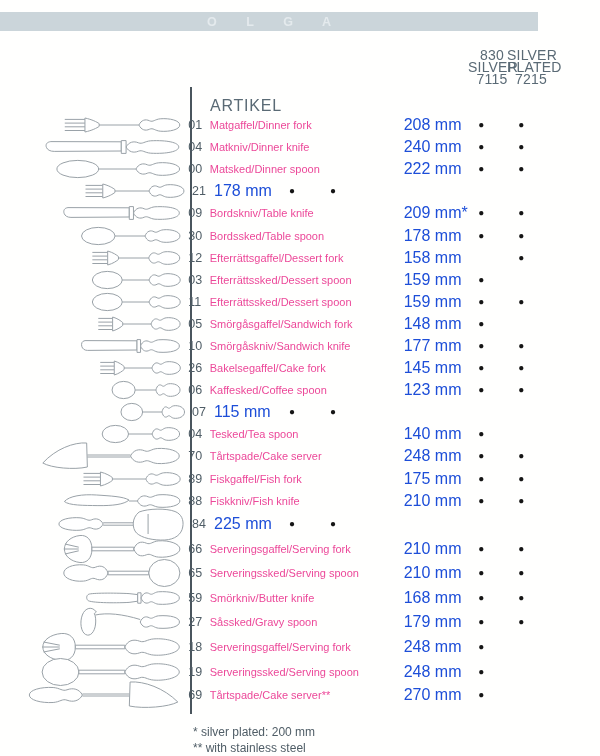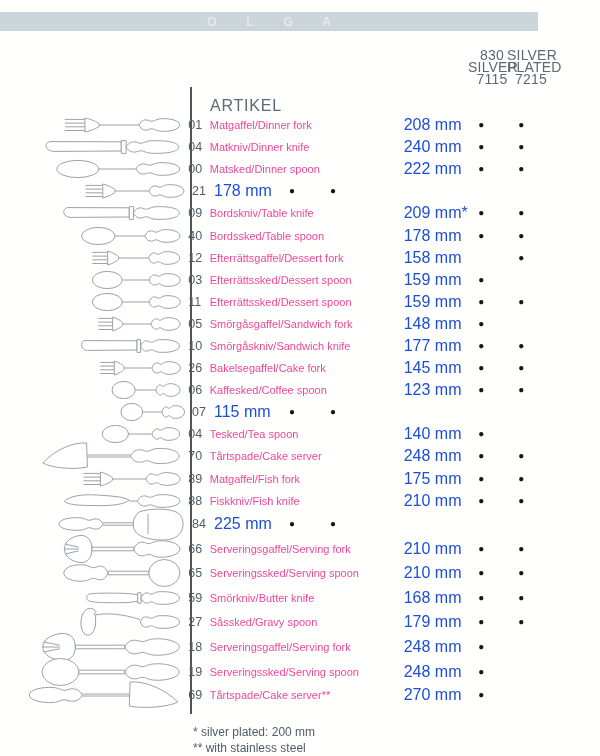--- a/index.html
+++ b/index.html
@@ -194,21 +194,21 @@
       <div class="dot d1">●</div>
       <div class="dot d2">●</div>
     </div>
 
     <div class="row">
       <div class="art">
           <svg class="cut" xmlns="http://www.w3.org/2000/svg" viewBox="0 0 200 36" preserveAspectRatio="none" width="101.5">
             <use href="#sym-spoon" xlink:href="#sym-spoon"></use>
           </svg>
         </div>
-      <div class="code">40</div>
+      <div class="code">30</div>
       <div class="name">Bordssked/Table spoon</div>
       <div class="size">178 mm</div>
       <div class="dot d1">●</div>
       <div class="dot d2">●</div>
     </div>
 
     <div class="row">
       <div class="art">
           <svg class="cut" xmlns="http://www.w3.org/2000/svg" viewBox="0 0 200 36" preserveAspectRatio="none" width="90.1">
             <use href="#sym-fork" xlink:href="#sym-fork"></use>
@@ -337,21 +337,21 @@
       <div class="dot d2">●</div>
     </div>
 
     <div class="row">
       <div class="art">
           <svg class="cut" xmlns="http://www.w3.org/2000/svg" viewBox="0 0 200 36" preserveAspectRatio="none" width="99.7">
             <use href="#sym-fork" xlink:href="#sym-fork"></use>
           </svg>
         </div>
       <div class="code">89</div>
-      <div class="name">Matgaffel/Fish fork</div>
+      <div class="name">Fiskgaffel/Fish fork</div>
       <div class="size">175 mm</div>
       <div class="dot d1">●</div>
       <div class="dot d2">●</div>
     </div>
 
     <div class="row">
       <div class="art">
           <svg class="cut" xmlns="http://www.w3.org/2000/svg" viewBox="0 0 200 36" preserveAspectRatio="none" width="119.7">
             <use href="#sym-fish-knife" xlink:href="#sym-fish-knife"></use>
           </svg>

